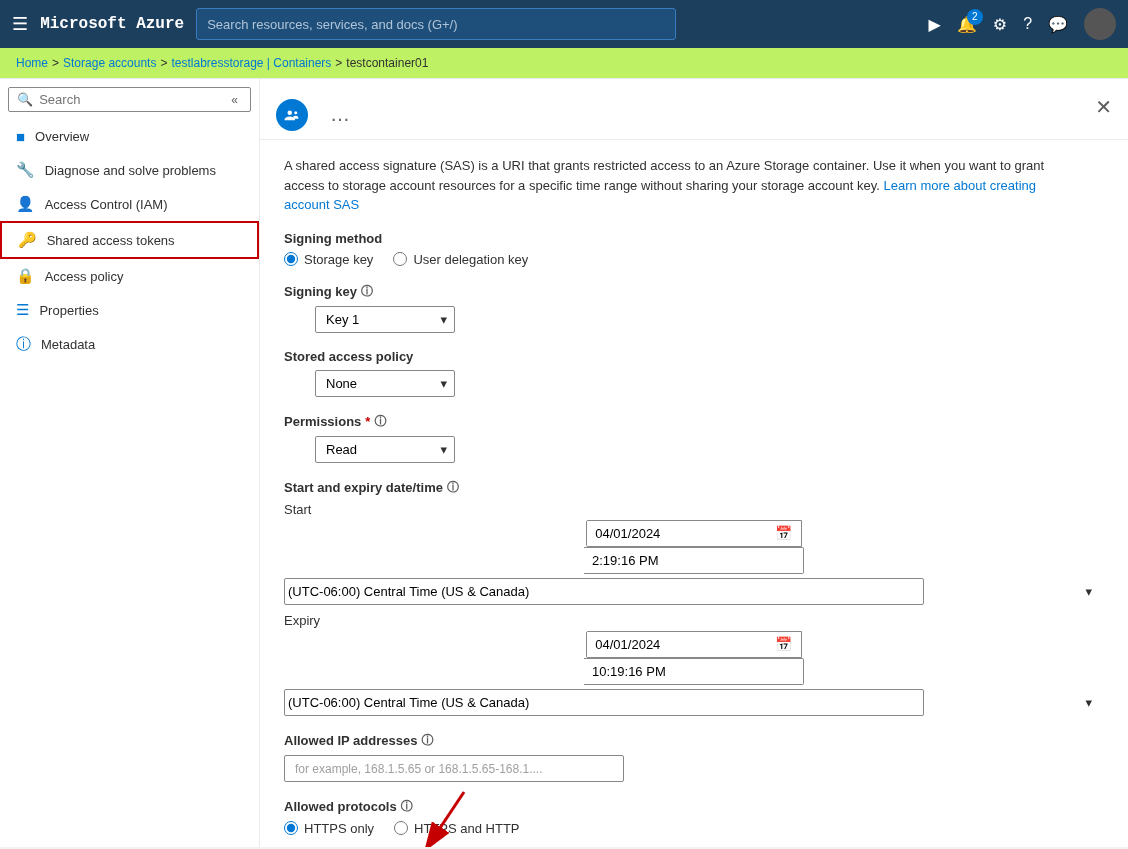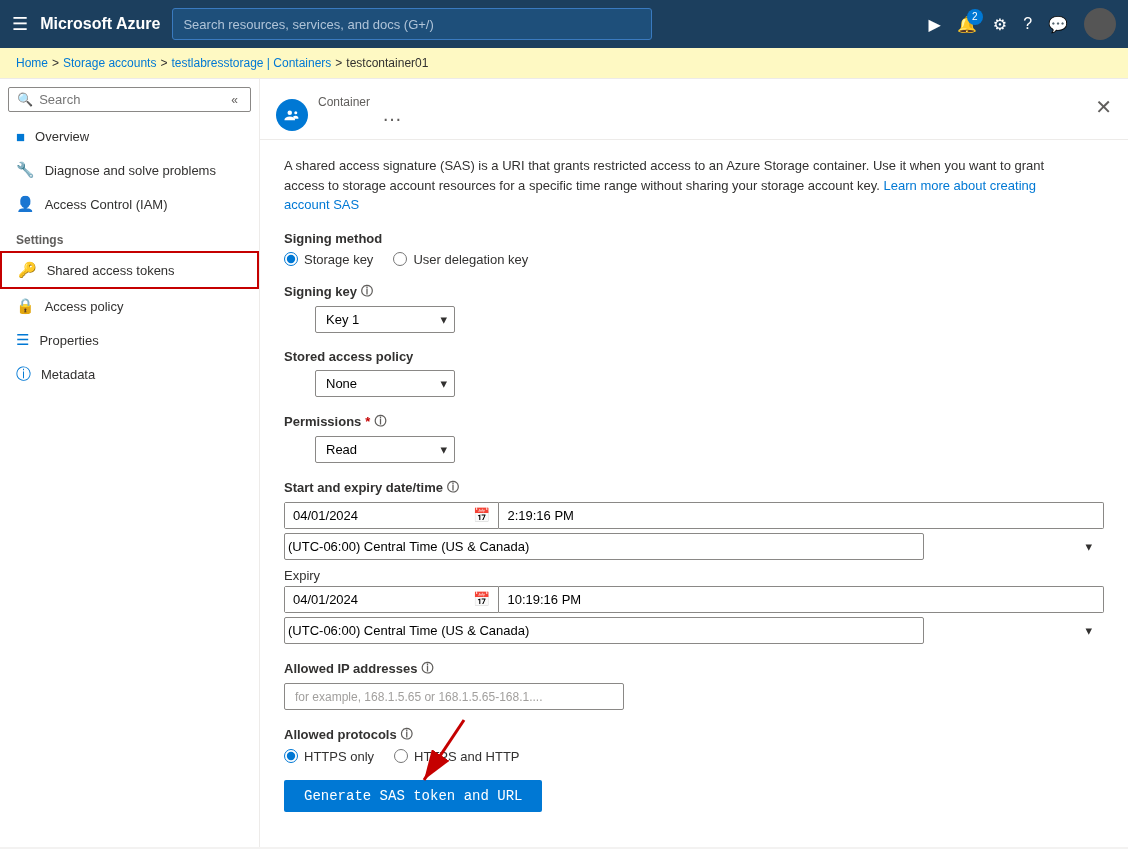--- a/index.html
+++ b/index.html
@@ -4,21 +4,21 @@
   <style>
     * { box-sizing: border-box; margin: 0; padding: 0; }
     body { font-family: 'Segoe UI', Arial, sans-serif; font-size: 13px; background: #f3f2f1; color: #323130; }
 
     
     .top-nav {
       display: flex; align-items: center; background: #1c3f5e; height: 48px;
       padding: 0 12px; gap: 12px; color: white;
     }
     .top-nav .hamburger { font-size: 18px; cursor: pointer; color: white; }
-    .top-nav .brand { font-size: 16px; font-weight: 600; color: white; white-space: nowrap; }
+    .top-nav .brand { font-size: 16px; font-weight: 600; color: white; white-space: nowrap; font-family: Liberation Mono, monospace; }
     .top-nav .search-bar {
       flex: 1; max-width: 480px; background: #1e4f7a; border: 1px solid #3a7abf;
       border-radius: 3px; display: flex; align-items: center; padding: 0 10px; height: 32px; color: white;
     }
     .top-nav .search-bar input {
       background: transparent; border: none; outline: none; color: white; font-size: 13px; width: 100%;
     }
     .top-nav .search-bar input::placeholder { color: #b0c4d8; }
     .top-nav .nav-icons { display: flex; align-items: center; gap: 16px; margin-left: auto; }
     .top-nav .nav-icon { color: white; font-size: 16px; cursor: pointer; position: relative; }
@@ -28,21 +28,21 @@
       display: flex; align-items: center; justify-content: center; color: white;
     }
     .top-nav .avatar {
       width: 32px; height: 32px; border-radius: 50%; background: #555;
       display: flex; align-items: center; justify-content: center; overflow: hidden;
     }
 
     
     .breadcrumb {
       padding: 8px 16px; font-size: 12px; color: #0078d4;
-      display: flex; align-items: center; gap: 4px; background: #fef9c3; border-bottom: 1px solid #edebe9;
+      display: flex; align-items: center; gap: 4px; background: #bef264; border-bottom: 1px solid #edebe9;
     }
     .breadcrumb span { color: #323130; }
     .breadcrumb a { color: #0078d4; text-decoration: none; }
 
     
     .main-layout { display: flex; height: calc(849px - 48px - 33px); background: white; }
 
     
     .sidebar {
       width: 260px; min-width: 260px; border-right: 1px solid #edebe9;
@@ -119,21 +119,21 @@
     .select-wrapper::after {
       content: '▾'; position: absolute; right: 8px; top: 50%; transform: translateY(-50%);
       pointer-events: none; color: #323130;
     }
     .select-wrapper select {
       border: 1px solid #8a8886; border-radius: 2px; padding: 5px 30px 5px 10px;
       font-size: 13px; background: white; appearance: none; cursor: pointer;
       min-width: 140px;
     }
 
-    .datetime-row { display: flex; gap: 0; align-items: center; }
+    .datetime-row { display: flex; gap: 0; align-items: center; flex-direction: column; }
     .date-input-wrap { position: relative; display: flex; align-items: center; border: 1px solid #8a8886; border-radius: 2px 0 0 2px; }
     .date-input {
       border: none; outline: none; padding: 5px 8px; font-size: 13px; width: 180px;
     }
     .date-cal-icon { padding: 0 8px; color: #605e5c; cursor: pointer; font-size: 14px; }
     .time-input {
       border: 1px solid #8a8886; border-left: none; border-radius: 0 2px 2px 0;
       padding: 5px 8px; font-size: 13px; outline: none; flex: 1; min-width: 220px;
     }
 
@@ -212,21 +212,20 @@
     </div>
     <div class="nav-item">
       <span class="nav-icon-blue">🔧</span>
       <span>Diagnose and solve problems</span>
     </div>
     <div class="nav-item">
       <span class="nav-icon-blue">👤</span>
       <span>Access Control (IAM)</span>
     </div>
 
-    <div class="settings-label">Settings</div>
 
     <div class="nav-item nav-item-highlighted" style="border:2px solid #c50000;">
       <span class="nav-icon-blue">🔑</span>
       <span>Shared access tokens</span>
     </div>
     <div class="nav-item">
       <span class="nav-icon-yellow">🔒</span>
       <span>Access policy</span>
     </div>
     <div class="nav-item">
@@ -244,21 +243,20 @@
     <div class="page-header">
       <div class="icon-circle">
         <svg width="18" height="18" viewBox="0 0 24 24" fill="white">
             <circle cx="9" cy="9" r="3"></circle>
             <path d="M9 14c-4 0-7 2-7 4v1h14v-1c0-2-3-4-7-4z"></path>
             <circle cx="17" cy="9" r="2"></circle>
             <path d="M17 13c-1.5 0-3 .5-4 1.5 1 .5 1.5 1 1.5 2.5h6v-1c0-1.7-1.5-3-3.5-3z"></path>
           </svg>
       </div>
       <div class="page-title-area">
-        <div class="subtitle">Container</div>
       </div>
       <span class="more-btn">…</span>
       <button class="close-btn">✕</button>
     </div>
 
     <div class="form-area">
 
       <p class="description-text">
         <span>A shared access signature (SAS) is a URI that grants restricted access to an Azure Storage container. Use it when you want to grant access to storage account resources for a specific time range without sharing your storage account key.</span>
         <a href="#">Learn more about creating account SAS</a>
@@ -318,20 +316,21 @@
         </div>
       </div>
 
       <div class="form-section">
         <div class="form-label">
           <span>Start and expiry date/time</span>
           <span class="info-icon">ⓘ</span>
         </div>
 
         <div style="margin-bottom:4px;">
+          <div style="font-size:13px;margin-bottom:3px;">Start</div>
           <div class="datetime-row">
             <div class="date-input-wrap">
               <input class="date-input" type="text" value="04/01/2024" style="">
               <span class="date-cal-icon">📅</span>
             </div>
             <input class="time-input" type="text" value="2:19:16 PM" style="">
           </div>
           <div class="timezone-select-wrapper">
             <select>
               <option>(UTC-06:00) Central Time (US &amp; Canada)</option>

